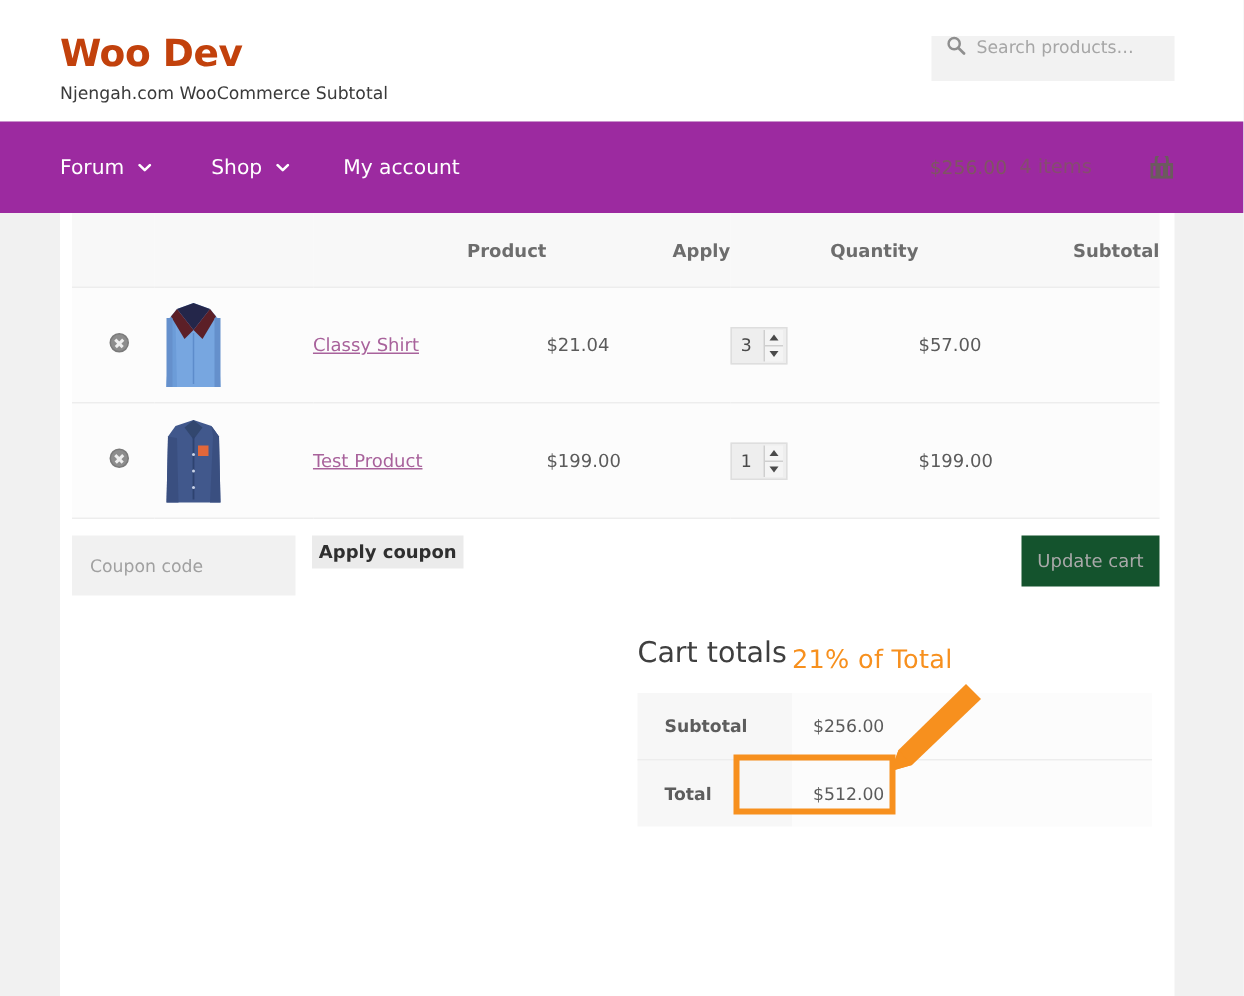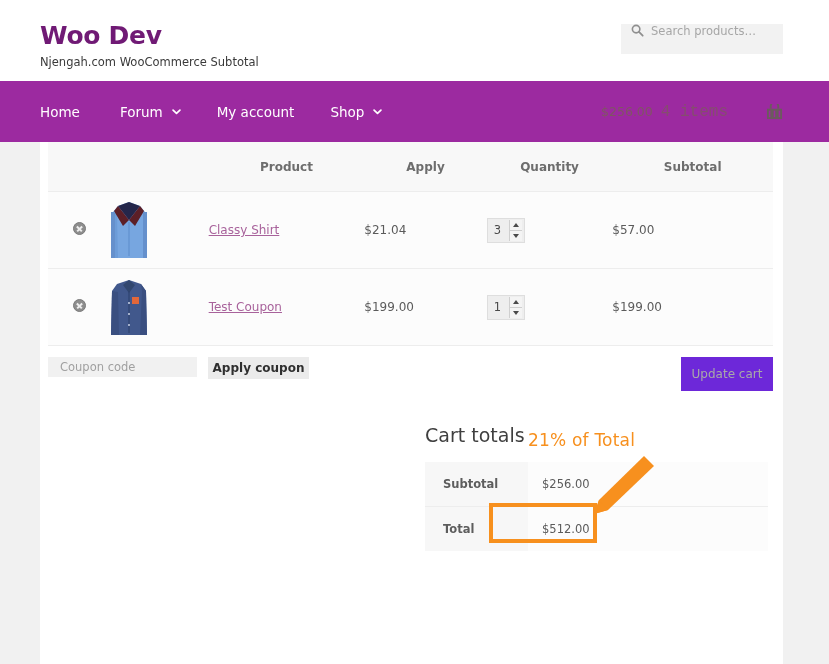--- a/index.html
+++ b/index.html
@@ -11,21 +11,21 @@
   }
   #page { position: relative; width: 829px; height: 664px; background: #f1f1f1; }
 
   
   .site-header {
     position: absolute; left: 0; top: 0; width: 829px; height: 81px;
     background: #ffffff;
   }
   .brand { position: absolute; left: 40px; top: 22px; }
   .brand-title {
-    font-size: 25px; font-weight: bold; color: #701a75;
+    font-size: 25px; font-weight: bold; color: #c2410c;
     letter-spacing: -0.3px; line-height: 1.1;
   }
   .brand-tagline {
     font-size: 11.5px; color: #3a3a3a; margin-top: 6px; line-height: 1.2;
   }
   .search-wrap {
     position: absolute; left: 621px; top: 24px;
     width: 162px; height: 30px; background: #f2f2f2;
     display: flex; align-items: flex-start; padding: 0 10px;
   }
@@ -51,34 +51,34 @@
     display: flex; align-items: center; gap: 9px; cursor: pointer;
     height: 61px; white-space: nowrap;
   }
   .nav-item:first-child { padding-left: 0; padding-right: 22px; }
   .caret { width: 9px; height: 6px; display: inline-block; }
   .cart-summary {
     position: absolute; right: 46px; top: 0; height: 61px;
     display: flex; align-items: center; gap: 38px; cursor: pointer;
   }
   .cart-amount { color: #6f6f3f; font-size: 12.5px; opacity: .62; }
-  .cart-count { color: #6f6f3f; font-size: 16px; opacity: .5; margin-left: -30px; font-family: Liberation Mono, monospace; }
+  .cart-count { color: #6f6f3f; font-size: 13px; opacity: .5; margin-left: -30px; }
   .cart-icon { width: 17px; height: 16px; opacity: .6; }
 
   
   .content {
     position: absolute; left: 40px; top: 142px;
     width: 743px; height: 522px; background: #ffffff;
   }
 
   
   .cart-table { width: 725px; margin: 0 0 0 8px; border-collapse: collapse; table-layout: fixed; }
   .cart-table th {
     background: #f8f8f8; font-size: 12px; color: #6d6d6d; font-weight: bold;
-    text-align: center; padding: 18px 0 17px 0; border-bottom: 1px solid #ededed;
+    text-align: right; padding: 18px 0 17px 0; border-bottom: 1px solid #ededed;
   }
   .cart-table td {
     padding: 0; border-bottom: 1px solid #ededed; vertical-align: middle;
     height: 77px; font-size: 12px; color: #5b5b5b;
   }
   .col-remove { width: 55px; }
   .col-thumb  { width: 105px; }
   .col-name   { width: 155px; }
   .col-price  { width: 122px; }
   .col-qty    { width: 125px; }
@@ -115,33 +115,33 @@
   .spin-half.top { border-bottom: 1px solid #cfcfcf; }
   .tri { width: 0; height: 0; border-left: 3.5px solid transparent; border-right: 3.5px solid transparent; }
   .tri.up   { border-bottom: 4px solid #4a4a4a; }
   .tri.down { border-top: 4px solid #4a4a4a; }
 
   
   .coupon-row {
     position: absolute; left: 8px; top: 215px; width: 725px; height: 34px;
   }
   .coupon-input {
-    position: absolute; left: 0; top: 0; width: 149px; height: 20px;
+    position: absolute; left: 0; top: 0; width: 149px; height: 40px;
     background: #f1f1f1; border: 0; outline: 0; padding: 0 12px;
     font-family: inherit; font-size: 11.5px; color: #9a9a9a;
   }
   .coupon-input::placeholder { color: #a0a0a0; }
   .apply-coupon {
     position: absolute; left: 160px; top: 0; width: 101px; height: 22px;
     background: #ebebeb; border: 0; cursor: pointer;
     font-family: inherit; font-size: 12px; font-weight: bold; color: #2f2f2f;
   }
   .update-cart {
     position: absolute; right: 0; top: 0; width: 92px; height: 34px;
-    background: #6d28d9; border: 0; cursor: pointer;
+    background: #14532d; border: 0; cursor: pointer;
     font-family: inherit; font-size: 12px; color: #a9a9a9;
   }
 
   
   .totals-wrap { position: absolute; left: 345px; top: 282px; width: 390px; margin-left: 40px; }
   .totals-title {
     font-size: 19px; color: #3f3f3f; font-weight: normal; margin-bottom: 16px;
   }
   .totals-table { width: 343px; border-collapse: collapse; table-layout: fixed; }
   .totals-table th {
@@ -187,37 +187,34 @@
       <svg class="search-icon" viewBox="0 0 16 16">
         <circle cx="6.3" cy="6.3" r="4.6" fill="none" stroke="#8f8f8f" stroke-width="2"></circle>
         <line x1="9.8" y1="9.8" x2="14.4" y2="14.4" stroke="#8f8f8f" stroke-width="2.2" stroke-linecap="round"></line>
       </svg>
       <input class="search-input" type="text" placeholder="Search products…" style="">
     </div>
   </div>
 
   <div class="navbar">
     <div class="nav-links">
-      <div class="nav-item">
-        <span>Home</span>
-      </div>
       <div class="nav-item">
         <span>Forum</span>
         <svg class="caret" viewBox="0 0 10 7">
           <path d="M1 1.3 L5 5.2 L9 1.3" fill="none" stroke="#ffffff" stroke-width="2" stroke-linecap="round" stroke-linejoin="round"></path>
         </svg>
       </div>
       <div class="nav-item">
-        <span>My account</span>
-      </div>
-      <div class="nav-item">
         <span>Shop</span>
         <svg class="caret" viewBox="0 0 10 7">
           <path d="M1 1.3 L5 5.2 L9 1.3" fill="none" stroke="#ffffff" stroke-width="2" stroke-linecap="round" stroke-linejoin="round"></path>
         </svg>
+      </div>
+      <div class="nav-item">
+        <span>My account</span>
       </div>
     </div>
 
     <div class="cart-summary">
       <span class="cart-amount">$256.00</span>
       <span class="cart-count">4 items</span>
       <svg class="cart-icon" viewBox="0 0 18 17">
         <rect x="1" y="5" width="16" height="11" fill="#4d7a33"></rect>
         <rect x="3" y="7" width="1.6" height="7" fill="#9c2aa0"></rect>
         <rect x="8.2" y="7" width="1.6" height="7" fill="#9c2aa0"></rect>
@@ -297,21 +294,21 @@
               <path d="M38 11 L43 18 L44 62 L37 62 L39 18 Z" fill="#3a4f80"></path>
               <path d="M26 7 L20 12 L26 20 L32 12 Z" fill="#32476f"></path>
               <line x1="26" y1="18" x2="26" y2="60" stroke="#2e4370" stroke-width="1.2"></line>
               <circle cx="26" cy="30" r="1" fill="#c8d2e6"></circle>
               <circle cx="26" cy="41" r="1" fill="#c8d2e6"></circle>
               <circle cx="26" cy="52" r="1" fill="#c8d2e6"></circle>
               <rect x="29" y="24" width="7" height="7" fill="#e2673a"></rect>
             </svg>
           </td>
           <td>
-            <span class="product-link">Test Coupon</span>
+            <span class="product-link">Test Product</span>
           </td>
           <td>$199.00</td>
           <td>
             <span class="qty-box">
               <span class="qty-val">1</span>
               <span class="spinner">
                 <span class="spin-half top">
                     <i class="tri up"></i>
                   </span>
                 <span class="spin-half">

